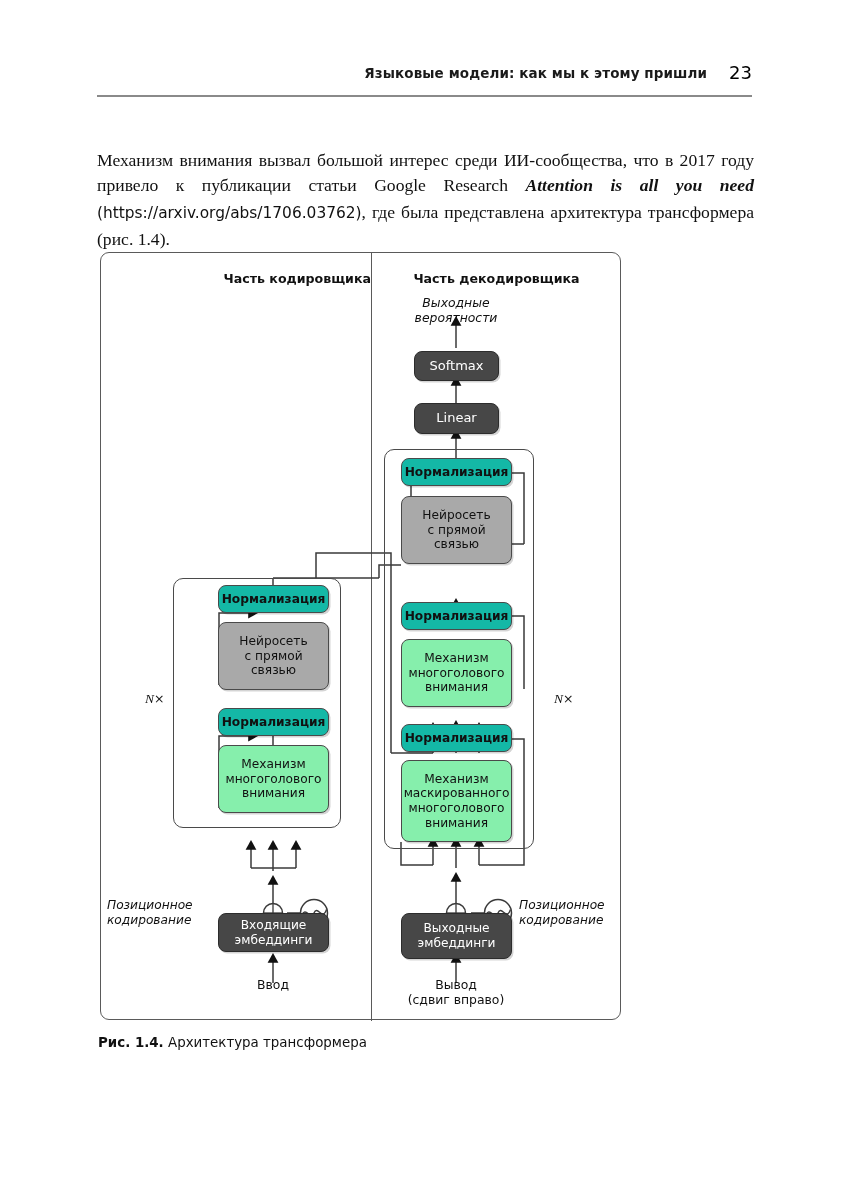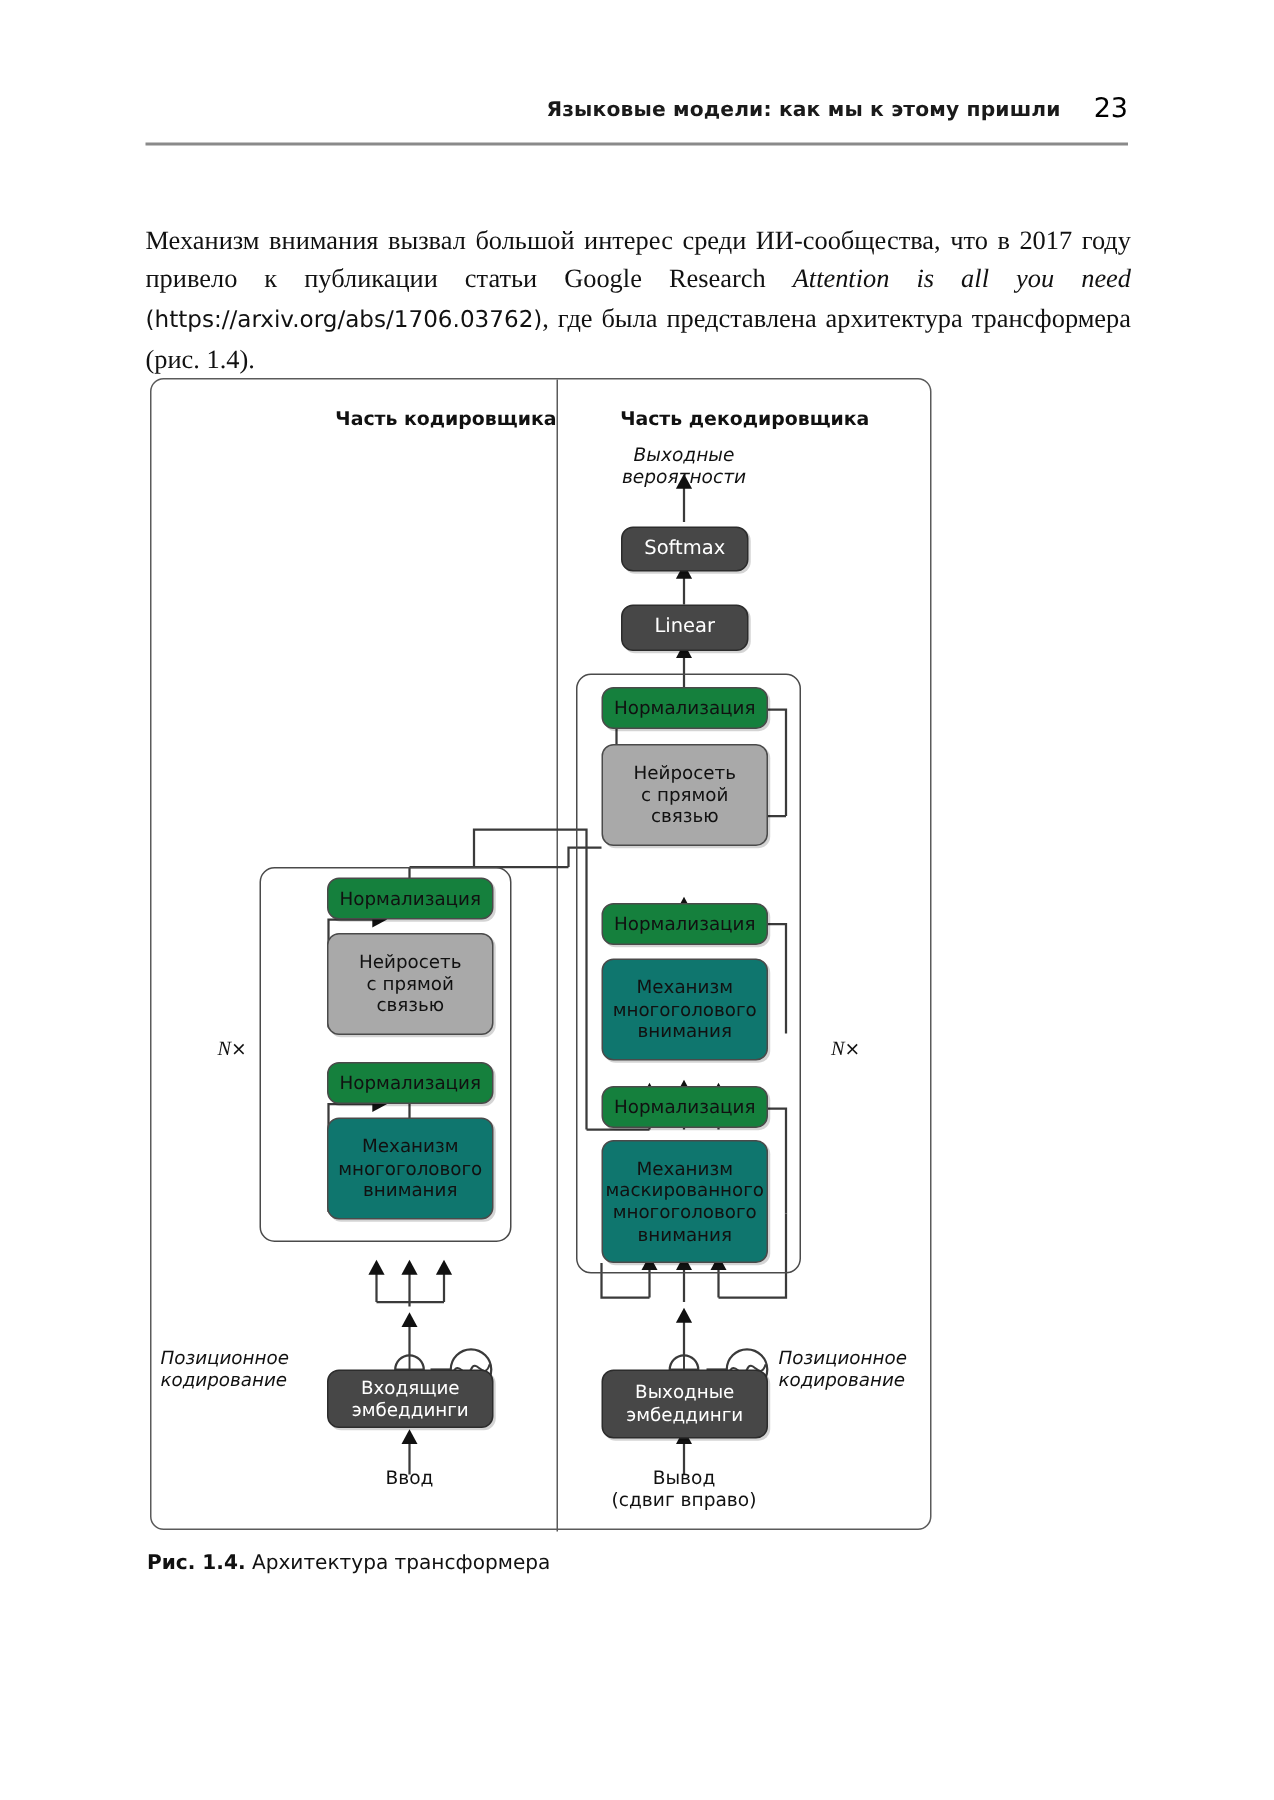--- a/index.html
+++ b/index.html
@@ -26,21 +26,21 @@
   .runrule{
     position:absolute;left:97px;top:95px;width:655px;height:2px;background:#8a8a8a;
   }
 
   
   .para{
     position:absolute;left:97px;top:130px;width:657px;
     font-family:"Liberation Serif", serif;
     font-size:17.6px;line-height:25.8px;text-align:justify;color:#111;
   }
-  .para i{font-style:italic;}
+  .para i{font-style:italic;font-weight:bold;}
   .para .sans{font-family:"DejaVu Sans", sans-serif;font-size:15.4px;font-style:normal;}
 
   
   .figframe{
     position:absolute;left:100px;top:252px;width:521px;height:768px;
     border:1.4px solid #5a5a5a;border-radius:9px;box-sizing:border-box;background:#fff;
   }
   .divider{
     position:absolute;left:270px;top:0;width:1.4px;height:768px;background:#5a5a5a;
   }
@@ -52,23 +52,23 @@
   .coltitle.dec{left:270px;width:251px;}
 
   
   .nbox{
     position:absolute;box-sizing:border-box;border:1.3px solid #4a4a4a;
     border-radius:8px;display:flex;align-items:center;justify-content:center;
     text-align:center;font-family:"DejaVu Sans", sans-serif;
     font-size:12.2px;line-height:14.6px;color:#111;
     box-shadow:1.5px 1.5px 0 rgba(0,0,0,.17);
   }
-  .b-norm{background:#15803d;}
+  .b-norm{background:#14b8a6;font-weight:bold;}
   .b-ff{background:#a9a9a9;}
-  .b-attn{background:#0f766e;}
+  .b-attn{background:#86efac;}
   .b-dark{background:#474747;color:#fff;border-color:#2c2c2c;}
   .b-dark.small{font-size:13px;}
 
   
   .nblock{
     position:absolute;box-sizing:border-box;border:1.3px solid #4a4a4a;
     border-radius:10px;background:transparent;
   }
   .nx{
     position:absolute;font-family:"DejaVu Sans", sans-serif;font-size:12.5px;color:#111;

